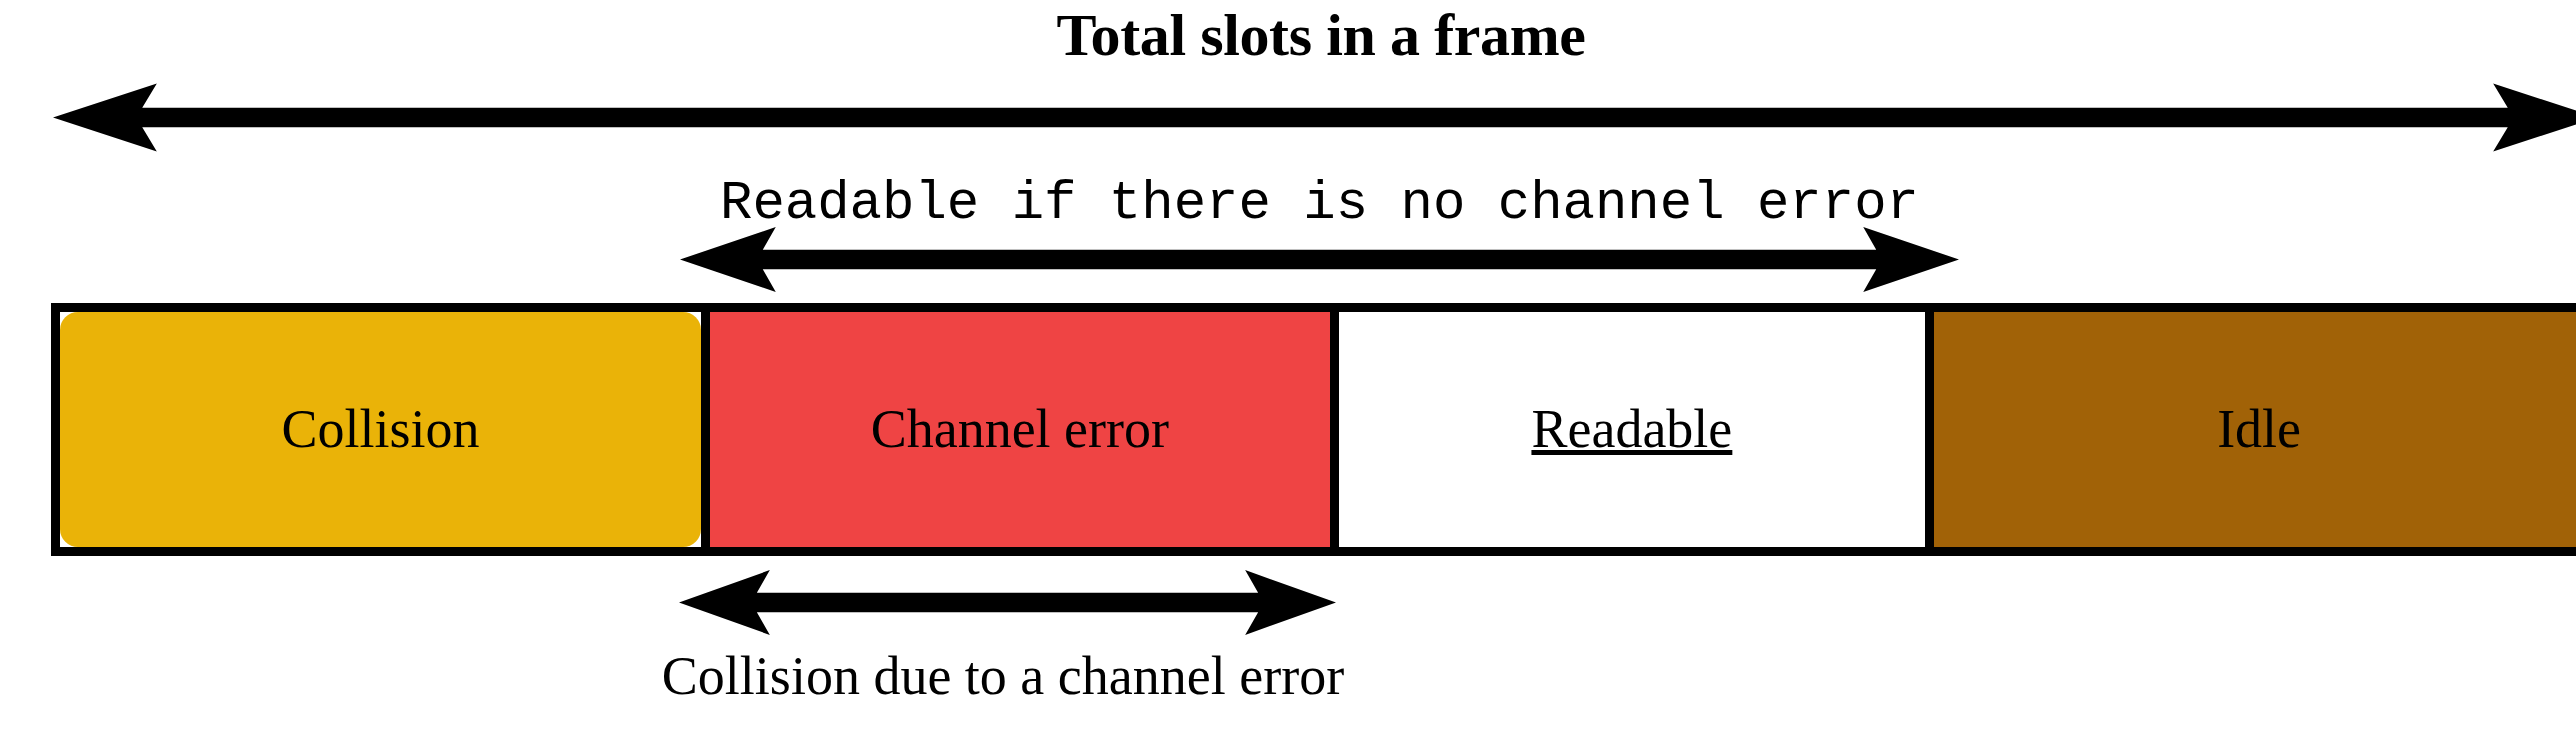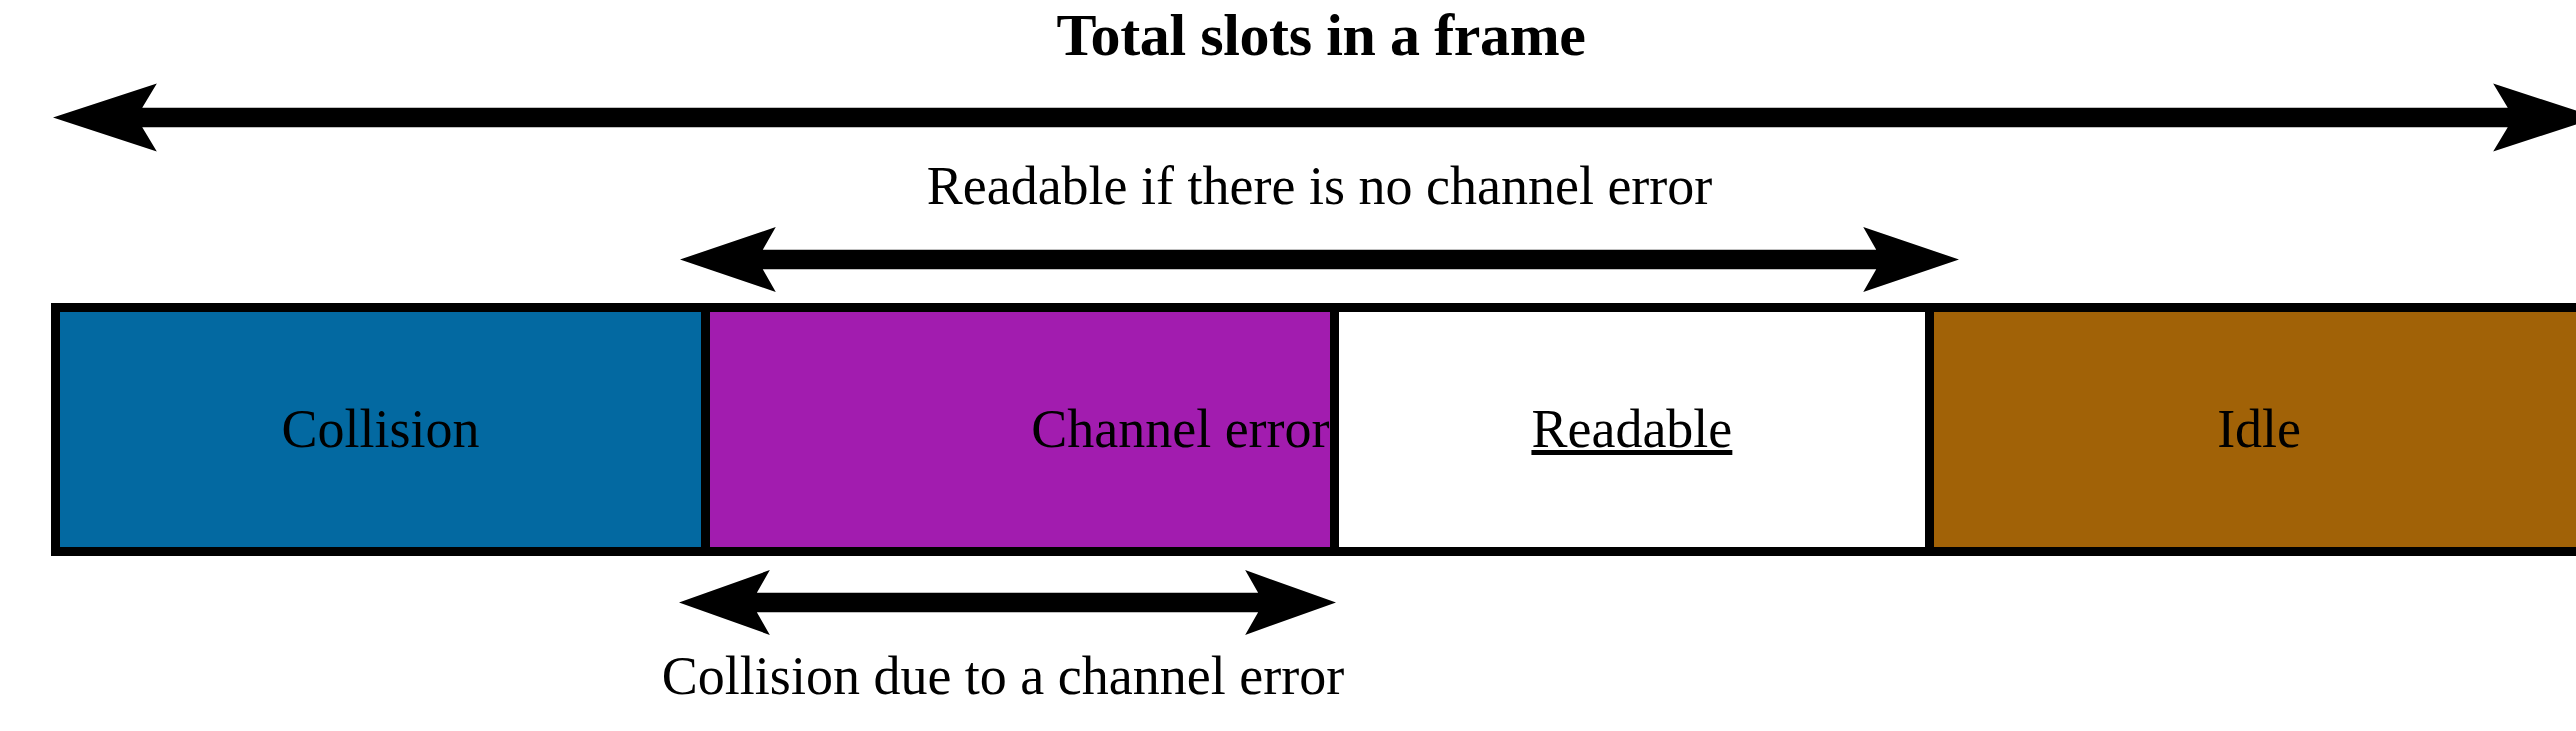--- a/index.html
+++ b/index.html
@@ -34,24 +34,25 @@
     left: 0;
     top: 4.9px;
     width: 2576px;
     font-size: 60px;
     font-weight: bold;
     letter-spacing: -0.4px;
   }
 
   #mid-label-text {
     left: 652px;
-    top: 159px;
+    top: 177px;
     width: 1269px;
     font-size: 54px;
     font-weight: normal;
+    font-family: Liberation Mono, monospace;
   }
 
   #bottom-label-text {
     left: 321px;
     top: 649px;
     width: 1298px;
     font-size: 54px;
     font-weight: normal;
   }
 
@@ -112,27 +113,27 @@
   <div class="label" id="mid-label-text">Readable if there is no channel error</div>
 
   <div class="arrow" id="readable-arrow">
     <svg viewBox="0 0 1576 90" preserveAspectRatio="none" aria-hidden="true">
       <polygon points="0,45 118,5 102,33 1474,33 1458,5 1576,45 1458,85 1474,57 102,57 118,85" fill="#000000"></polygon>
     </svg>
   </div>
 
   <div id="slot-bar">
 
-    <div class="slot-cell" style="flex: 0 0 25.4%; background:#0369a1;">
+    <div class="slot-cell" style="flex: 0 0 25.4%; background:#eab308;border-radius:18px;">
       <span class="cell-text">
         <span>Collision</span>
       </span>
     </div>
 
-    <div class="slot-cell" style="flex: 0 0 24.9%; background:#a21caf;justify-content:flex-end;">
+    <div class="slot-cell" style="flex: 0 0 24.9%; background:#ef4444;">
       <span class="cell-text">
         <span>Channel error</span>
       </span>
     </div>
 
     <div class="slot-cell" style="flex: 0 0 23.6%; background:#FFFFFF;text-decoration:underline;">
       <span class="cell-text">
         <span>Readable</span>
       </span>
     </div>

